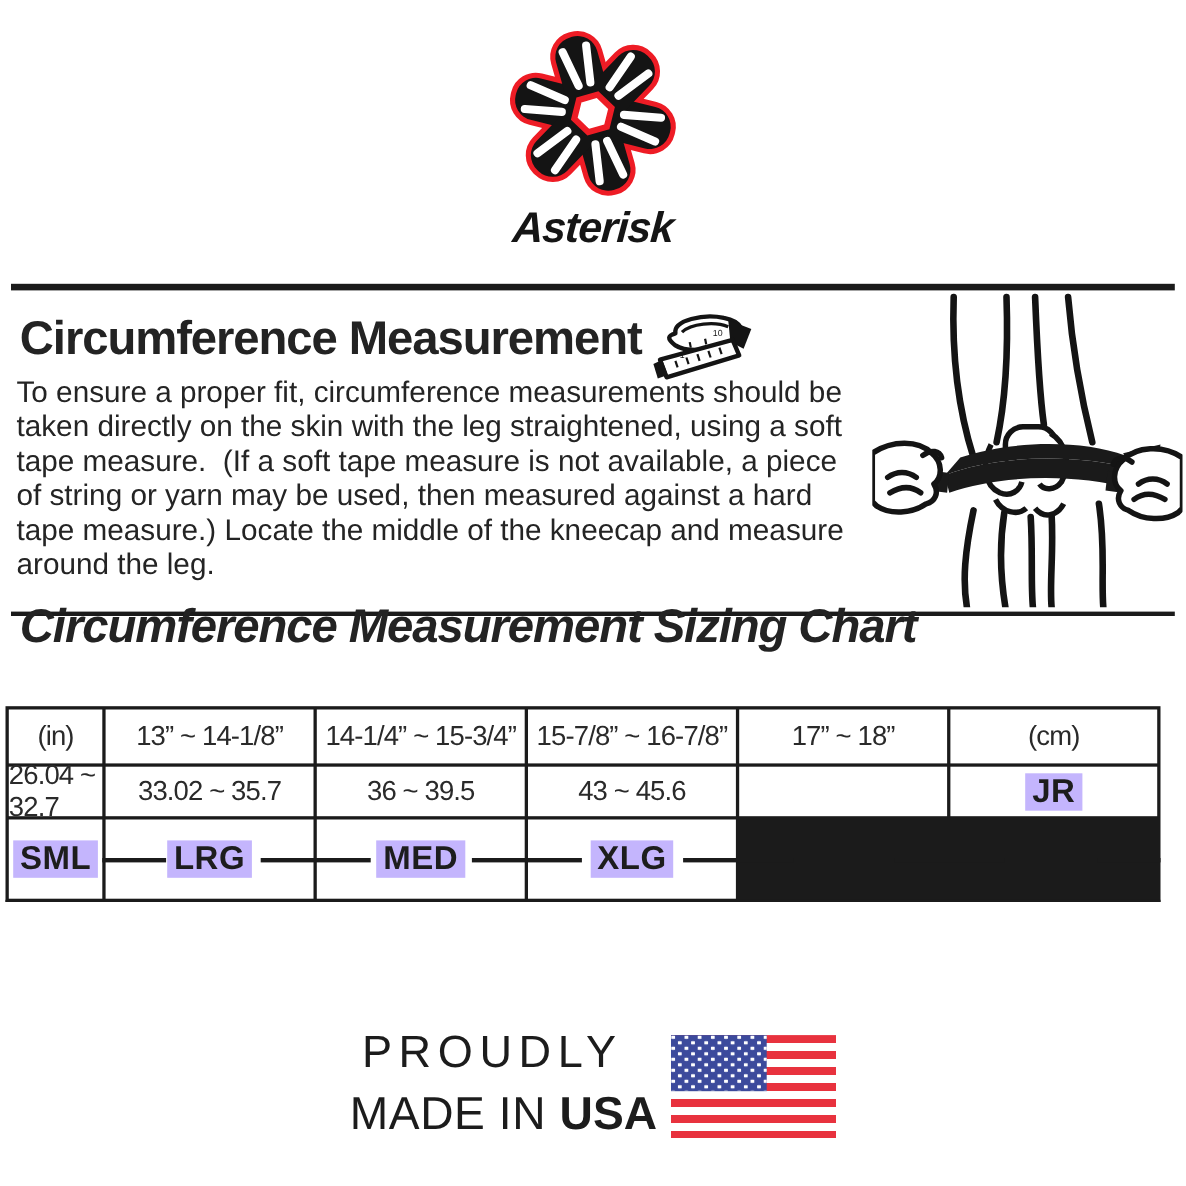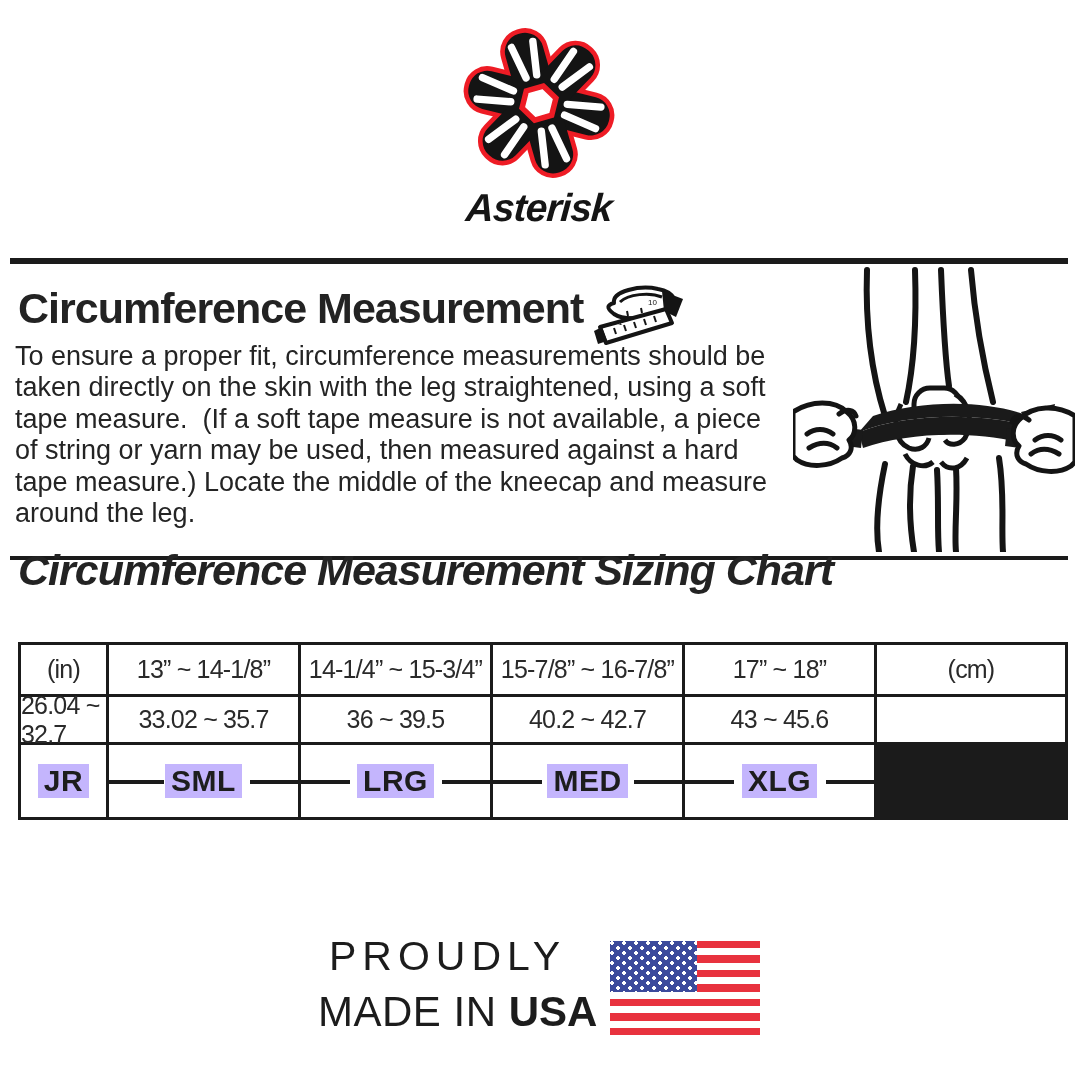--- a/index.html
+++ b/index.html
@@ -22,21 +22,21 @@
   .bigtitle{font-size:43px;font-weight:bold;letter-spacing:-1px;color:#232323;line-height:50px;margin:0;}
   .para{position:absolute;left:15px;top:341px;width:752px;font-size:27px;line-height:31.4px;
         color:#242424;white-space:pre-wrap;}
 
   .knee{position:absolute;left:793px;top:266px;}
 
   
   .h2row{position:absolute;left:18px;top:545px;font-style:italic;}
 
   
-  .sizetable{position:absolute;left:18px;top:642px;width:1050px;height:178px;
+  .sizetable{position:absolute;left:5px;top:642px;width:1050px;height:178px;
              display:grid;grid-template-columns:85px 189px 189px 189px 189px 188px;
              grid-template-rows:49px 45px 72px;gap:3px;background:#1b1b1b;
              padding:3px;box-sizing:border-box;border-bottom:2px solid #1b1b1b;}
   .cell{background:#fff;display:flex;align-items:center;justify-content:center;
         font-size:25px;letter-spacing:-0.8px;color:#2a2a2a;}
   .cell.sz{font-size:30px;font-weight:bold;letter-spacing:0.5px;color:#1d1d1d;}
   .cell.sz span{position:relative;z-index:2;background:#c4b5fd;padding:0 6px;}
   .szline{position:absolute;top:138px;height:4px;background:#1b1b1b;z-index:1;}
 
   
@@ -175,21 +175,20 @@
     <div class="cell">(in)</div>
     <div class="cell">13” ~ 14-1/8”</div>
     <div class="cell">14-1/4” ~ 15-3/4”</div>
     <div class="cell">15-7/8” ~ 16-7/8”</div>
     <div class="cell">17” ~ 18”</div>
 
     <div class="cell">(cm)</div>
     <div class="cell">26.04 ~ 32.7</div>
     <div class="cell">33.02 ~ 35.7</div>
     <div class="cell">36 ~ 39.5</div>
-    <div class="cell">40.2 ~ 42.7</div>
     <div class="cell">43 ~ 45.6</div>
 
     <div class="cell"></div>
     <div class="cell sz">
         <span>JR</span>
       </div>
     <div class="cell sz">
         <span>SML</span>
       </div>
     <div class="cell sz">

